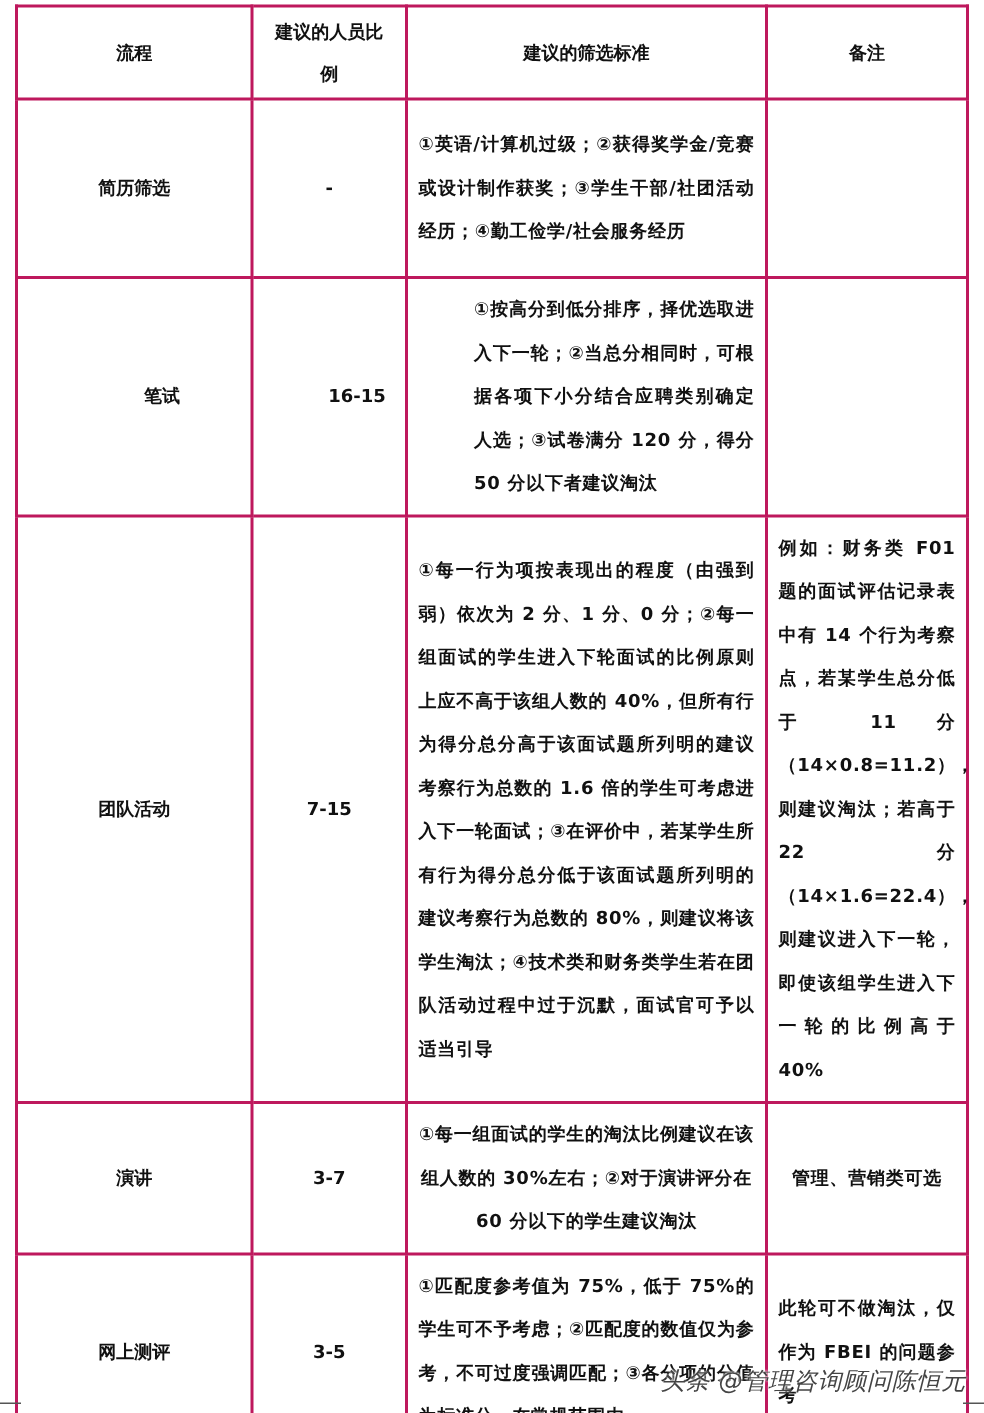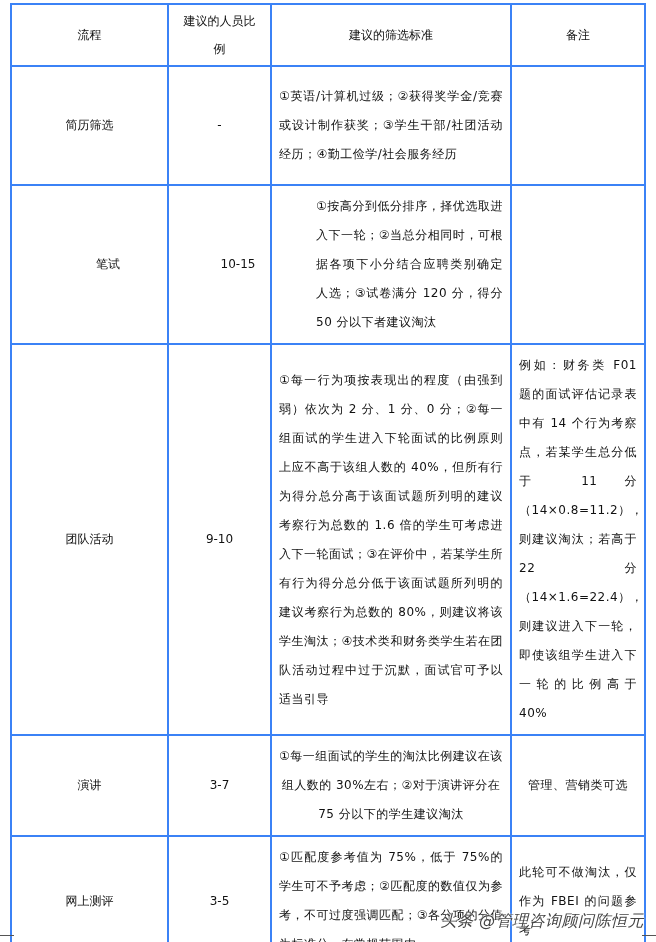--- a/index.html
+++ b/index.html
@@ -1,21 +1,21 @@
 <!DOCTYPE html>
 <html><head>
 <meta charset="utf-8">
 <style>
   html, body { margin: 0; padding: 0; background: #ffffff; }
   body { width: 656px; height: 942px; position: relative; overflow: hidden;
          font-family: "DejaVu Sans", "Liberation Sans", sans-serif; color: #111; }
   table.criteria { position: absolute; left: 10px; top: 3px; width: 634px;
          border-collapse: collapse; table-layout: fixed; }
-  table.criteria th, table.criteria td { border: 2px solid #3b82f6; font-size: 12px;
-         line-height: 29px; padding: 6px 7px; vertical-align: middle; font-weight: normal; }
+  table.criteria th, table.criteria td { border: 2px solid #be185d; font-size: 12px;
+         line-height: 29px; padding: 6px 7px; vertical-align: middle; font-weight: bold; }
   table.criteria th { text-align: center; height: 46px; line-height: 28px; padding: 2px 10px; }
   col.c1 { width: 157px; } col.c2 { width: 103px; } col.c3 { width: 240px; } col.c4 { width: 134px; }
   td.stage, td.ratio { text-align: center; }
   td.criteria-text { text-align: justify; letter-spacing: 0.5px; }
   td.remark { text-align: justify; letter-spacing: 0.5px; border-radius: 23px; }
   tr.r1 td { height: 105px; } tr.r2 td { height: 133px; padding-left: 44px; } tr.r3 td { height: 370px; }
   tr.r4 td { height: 75px; text-align: center; } tr.r5 td { height: 110px; vertical-align: top; }
   tr.r5 td.stage, tr.r5 td.ratio, tr.r5 td.remark { vertical-align: middle; }
   .watermark { position: absolute; right: 12px; top: 911px; font-size: 16px;
          color: #444; text-shadow: 0 0 2px #fff, 0 0 2px #fff; letter-spacing: 0.5px; font-style: italic; }
@@ -42,34 +42,34 @@
   </thead>
   <tbody>
     <tr class="r1">
       <td class="stage">简历筛选</td>
       <td class="ratio">-</td>
       <td class="criteria-text">①英语/计算机过级；②获得奖学金/竞赛或设计制作获奖；③学生干部/社团活动经历；④勤工俭学/社会服务经历</td>
       <td class="remark"></td>
     </tr>
     <tr class="r2">
       <td class="stage">笔试</td>
-      <td class="ratio">10-15</td>
+      <td class="ratio">16-15</td>
       <td class="criteria-text">①按高分到低分排序，择优选取进入下一轮；②当总分相同时，可根据各项下小分结合应聘类别确定人选；③试卷满分 120 分，得分 50 分以下者建议淘汰</td>
       <td class="remark"></td>
     </tr>
     <tr class="r3">
       <td class="stage">团队活动</td>
-      <td class="ratio">9-10</td>
+      <td class="ratio">7-15</td>
       <td class="criteria-text">①每一行为项按表现出的程度（由强到弱）依次为 2 分、1 分、0 分；②每一组面试的学生进入下轮面试的比例原则上应不高于该组人数的 40%，但所有行为得分总分高于该面试题所列明的建议考察行为总数的 1.6 倍的学生可考虑进入下一轮面试；③在评价中，若某学生所有行为得分总分低于该面试题所列明的建议考察行为总数的 80%，则建议将该学生淘汰；④技术类和财务类学生若在团队活动过程中过于沉默，面试官可予以适当引导</td>
       <td class="remark">例如：财务类 F01 题的面试评估记录表中有 14 个行为考察点，若某学生总分低于 11 分（14×0.8=11.2），则建议淘汰；若高于 22 分（14×1.6=22.4），则建议进入下一轮，即使该组学生进入下一轮的比例高于 40%</td>
     </tr>
     <tr class="r4">
       <td class="stage">演讲</td>
       <td class="ratio">3-7</td>
-      <td class="criteria-text">①每一组面试的学生的淘汰比例建议在该组人数的 30%左右；②对于演讲评分在 75 分以下的学生建议淘汰</td>
+      <td class="criteria-text">①每一组面试的学生的淘汰比例建议在该组人数的 30%左右；②对于演讲评分在 60 分以下的学生建议淘汰</td>
       <td class="remark">管理、营销类可选</td>
     </tr>
     <tr class="r5">
       <td class="stage">网上测评</td>
       <td class="ratio">3-5</td>
       <td class="criteria-text">①匹配度参考值为 75%，低于 75%的学生可不予考虑；②匹配度的数值仅为参考，不可过度强调匹配；③各分项的分值为标准分，在常规范围内</td>
       <td class="remark">此轮可不做淘汰，仅作为 FBEI 的问题参考</td>
     </tr>
   </tbody>
 </table>

